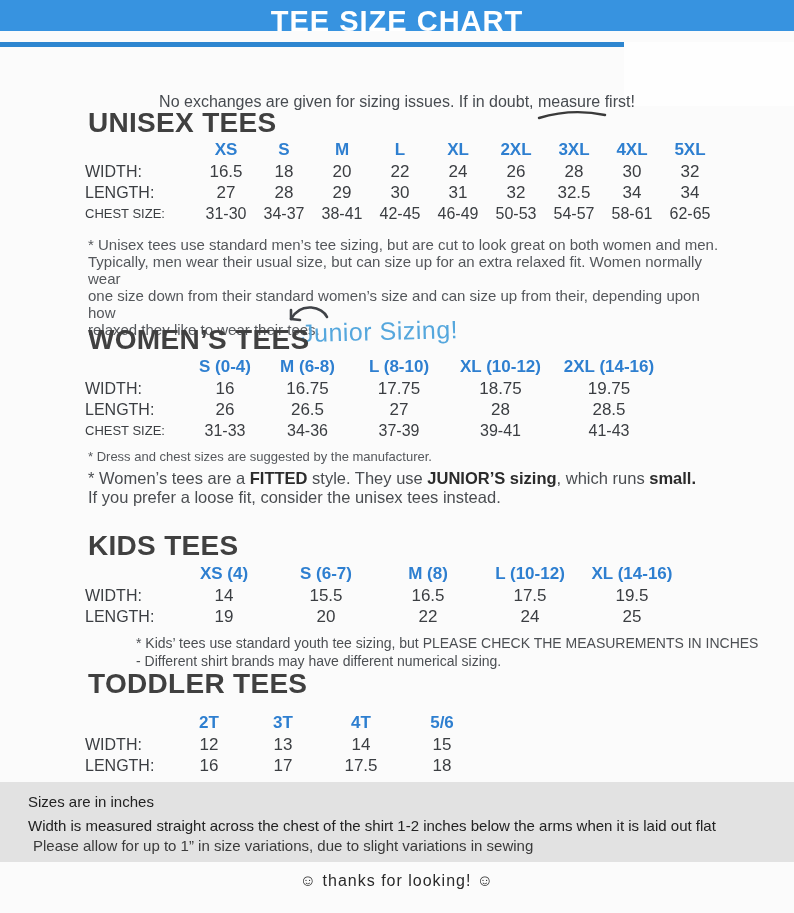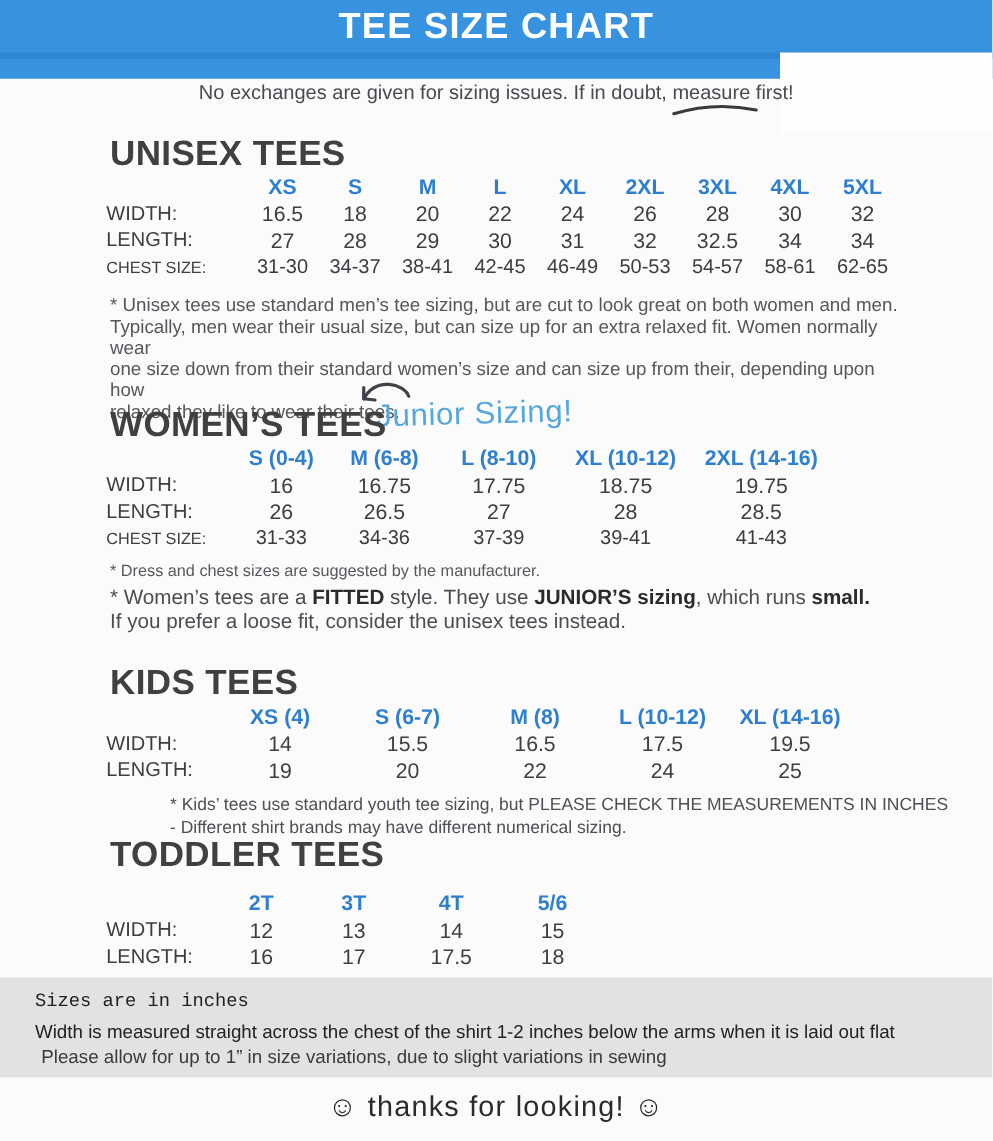--- a/index.html
+++ b/index.html
@@ -4,41 +4,41 @@
 <style>
   * { margin:0; padding:0; box-sizing:border-box; }
   html,body { width:794px; height:913px; }
   body {
     position:relative; overflow:hidden;
     background:#fbfbfb;
     font-family:"Liberation Sans","DejaVu Sans",sans-serif;
     color:#3b3e42;
   }
   .topbar {
-    position:absolute; left:0; top:0; width:794px; height:63px;
+    position:absolute; left:0; top:0; width:794px; height:31px;
     background:var(--header-blue,#3793e0);
   }
   .topbar-strip {
     position:absolute; left:0; top:42px; width:794px; height:5px;
     background:var(--header-blue-dark,#2e86d0);
   }
   .topbar-title {
     position:absolute; left:0; top:0; width:794px; height:42px;
     line-height:42px; text-align:center;
     color:#ffffff; font-size:29px; font-weight:bold; letter-spacing:1px;
   }
   .scan-patch {
     position:absolute; left:624px; top:42px; width:170px; height:64px;
     background:#fefefe;
   }
   .notice {
     position:absolute; left:22px; top:66px; width:750px;
     text-align:center; font-size:16px; color:#474b50;
   }
-  .underlined-word { position:relative; display:inline-block; }
+  .underlined-word { position:relative; display:inline-block;margin-top:27px; }
   .underlined-word svg { position:absolute; left:-2px; bottom:-9px; }
   .sec-title {
     position:absolute; left:88px;
     font-size:28px; font-weight:bold; color:#404040; letter-spacing:.3px;
     white-space:nowrap;
   }
   .size-table-wrap { position:absolute; left:85px; }
   .size-table-wrap table { border-collapse:collapse; table-layout:fixed; }
   .size-table-wrap th {
     color:var(--column-header-blue,#2e7fd0); font-weight:bold; font-size:17px;
@@ -85,26 +85,26 @@
   }
   .fitted-note .b { font-weight:bold; color:#2b2b2b; }
   .kids-note {
     position:absolute; left:88px; width:680px;
     font-size:14px; line-height:18px; color:#4c4f53; white-space:pre-line;margin-left:48px;
   }
   .footer-box {
     position:absolute; left:0; top:782px; width:794px; height:80px;
     background:var(--footer-gray,#e2e2e2); color:#222;
   }
-  .footer-line1 { position:absolute; left:28px; top:11px; font-size:15px;font-family:Liberation Mono, monospace; }
+  .footer-line1 { position:absolute; left:28px; top:11px; font-size:15px; }
   .footer-line2 { position:absolute; left:28px; top:35px; font-size:15px; }
   .footer-line3 { position:absolute; left:33px; top:55px; font-size:15px; color:#3a3a3a; }
   .thanks {
     position:absolute; left:0; top:872px; width:794px;
-    text-align:center; font-size:23px; color:#2a2a2a; letter-spacing:1px;
+    text-align:center; font-size:16px; color:#2a2a2a; letter-spacing:1px;
   }
 </style>
 </head>
 <body>
 
 <div class="topbar">
   <div class="topbar-title">TEE SIZE CHART</div>
   <div class="topbar-strip"></div>
 </div>
 <div class="scan-patch"></div>

